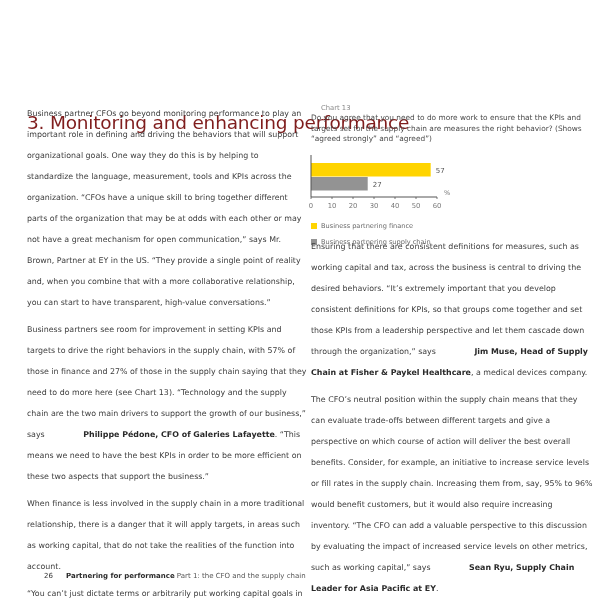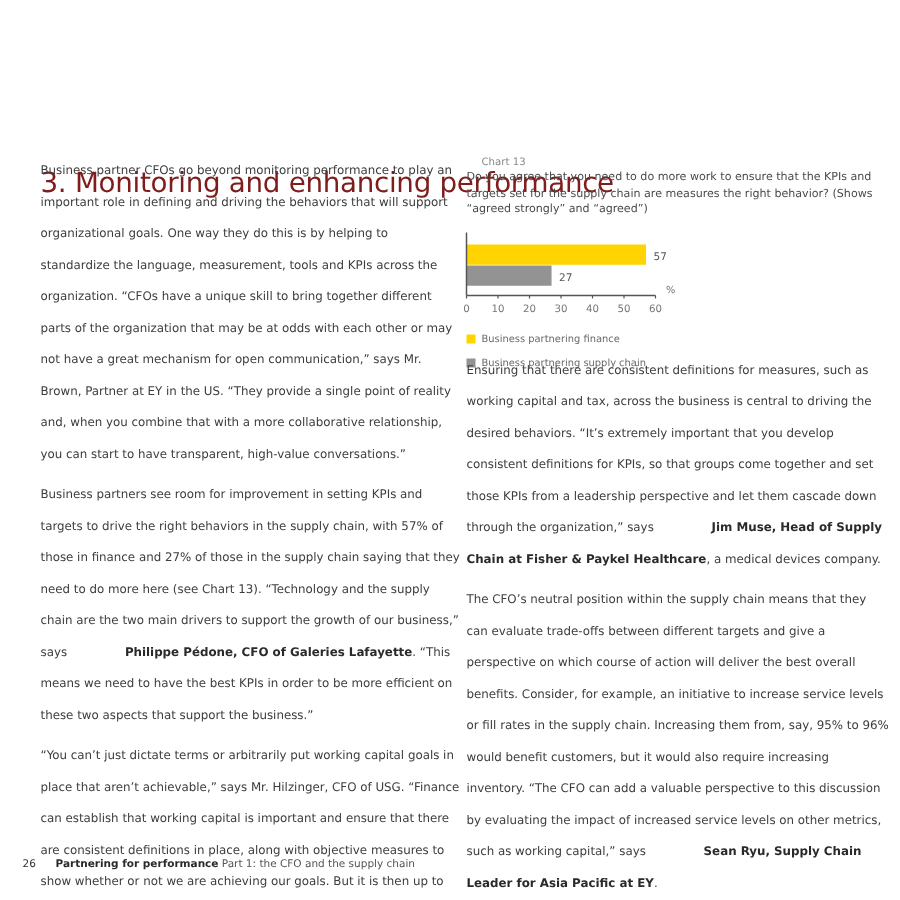--- a/index.html
+++ b/index.html
@@ -11,32 +11,33 @@
   .col p { margin: 0 0 6px 0; }
   .left { left: 27px; top: 103px; width: 280px; }
   .right { left: 311px; top: 236px; width: 282px; }
   b { color: #2a2a2a; font-weight: bold; margin-left: 36px; }
   .chart-num { position: absolute; left: 321px; top: 104px; font-size: 6.8px; color: #8a8a8a; }
   .chart-q { position: absolute; left: 311px; top: 113px; width: 290px; font-size: 7.4px;
              line-height: 10.5px; color: #4a4a4a; }
   svg.chart { position: absolute; left: 300px; top: 150px; }
   .legend { position: absolute; left: 311px; font-size: 6.6px; color: #6a6a6a; }
   .legend .sw { display: inline-block; width: 6px; height: 6px; margin-right: 4px; vertical-align: -0.5px; }
-  .footer { position: absolute; left: 15px; top: 572px; font-size: 7px; color: #555; }
+  .footer { position: absolute; left: 44px; top: 572px; font-size: 7px; color: #555; }
   .footer .pn { display: inline-block; width: 22px; color: #333; }
   .footer .bold { font-weight: bold; color: #2a2a2a; }
 </style>
 </head>
 <body>
 
 <div class="title">3. Monitoring and enhancing performance</div>
 
 <div class="col left" id="leftcol">
     <p><span>Business partner CFOs go beyond monitoring performance to play an important role in defining and driving the behaviors that will support organizational goals. One way they do this is by helping to standardize the language, measurement, tools and KPIs across the organization. “CFOs have a unique skill to bring together different parts of the organization that may be at odds with each other or may not have a great mechanism for open communication,” says Mr. Brown, Partner at EY in the US. “They provide a single point of reality and, when you combine that with a more collaborative relationship, you can start to have transparent, high-value conversations.”</span></p>
     <p><span>Business partners see room for improvement in setting KPIs and targets to drive the right behaviors in the supply chain, with 57% of those in finance and 27% of those in the supply chain saying that they need to do more here  (see Chart 13). “Technology and the supply chain are the two main drivers to support the growth of our business,” says </span><b>Philippe Pédone, CFO of Galeries Lafayette</b><span>. “This means we need to have the best KPIs in order to be more efficient on these two aspects that support the business.”</span></p>
+    <p><span>When finance is less involved in the supply chain in a more traditional relationship, there is a danger that it will apply targets, in areas such as working capital, that do not take the realities of the function into account.</span></p>
     <p><span>“You can’t just dictate terms or arbitrarily put working capital goals in place that aren’t achievable,” says Mr. Hilzinger, CFO of USG. “Finance can establish that working capital is important and ensure that there are consistent definitions in place, along with objective measures to show whether or not we are achieving our goals. But it is then up to the supply chain to figure out what they can do to meet those objectives.”</span></p>
   </div>
 
 <div class="chart-num">Chart 13</div>
 <div class="chart-q">Do you agree that you need to do more work to ensure that the KPIs and targets set for the supply chain are measures the right behavior? (Shows “agreed strongly” and “agreed”)</div>
 
 <svg class="chart" width="160" height="68" id="chart">
     <rect x="11" y="13" width="119.69999999999999" height="13.5" fill="#ffd400"></rect>
     <text x="135.7" y="23" font-size="7" fill="#555" font-family="DejaVu Sans, sans-serif">57</text>
     <rect x="11" y="27" width="56.7" height="13.5" fill="#939393"></rect>

